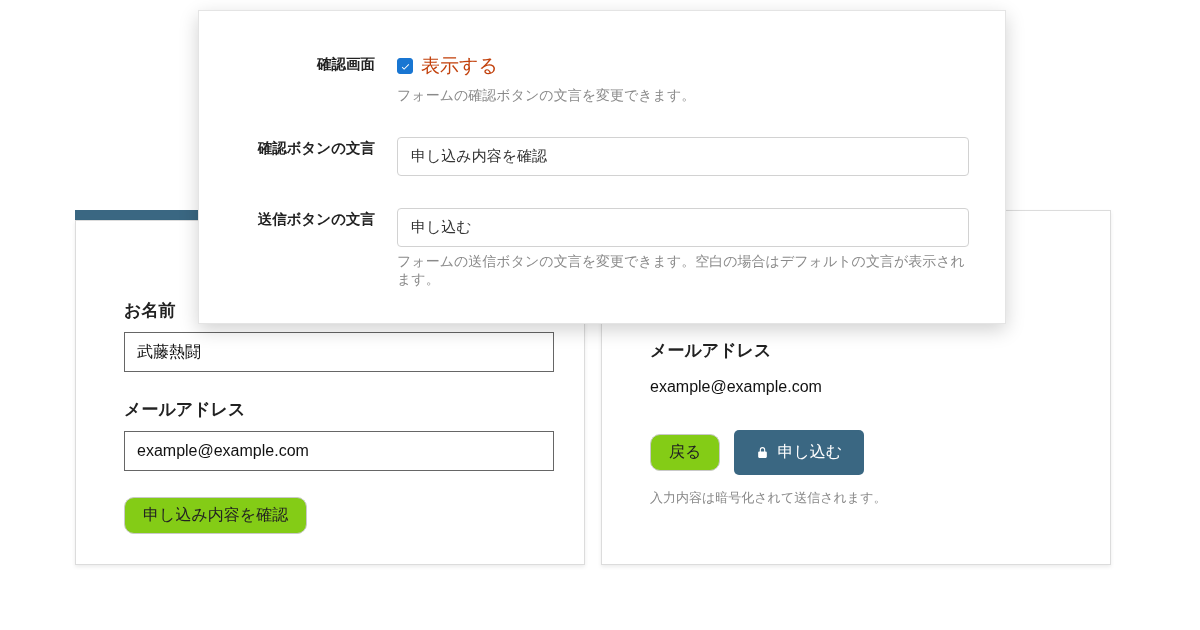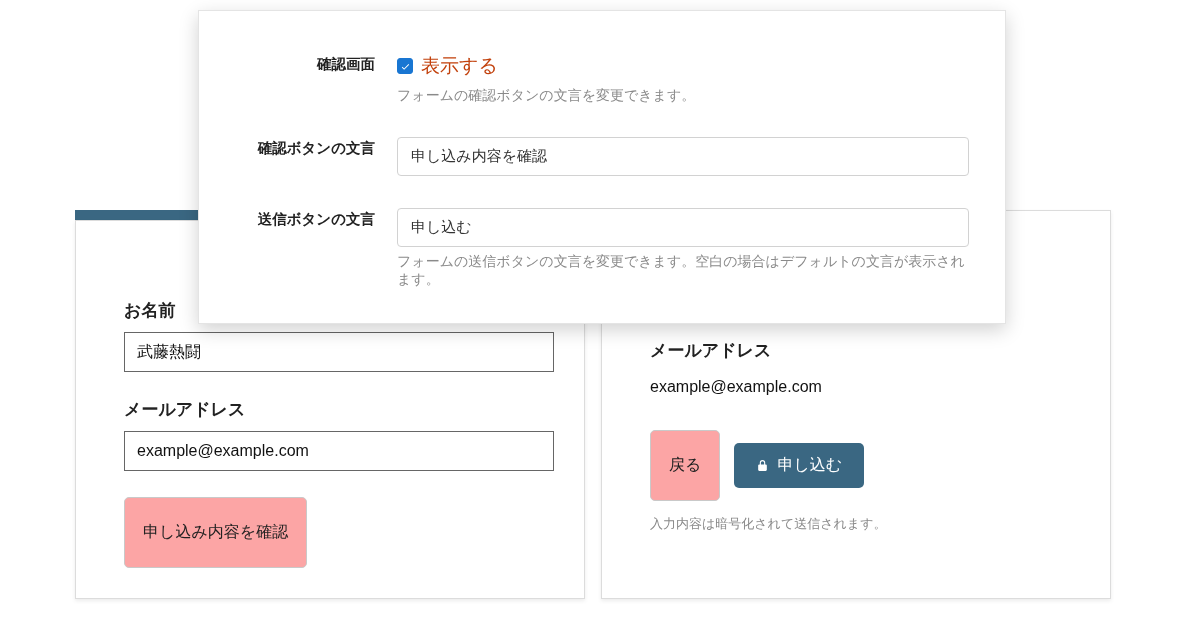--- a/index.html
+++ b/index.html
@@ -50,25 +50,25 @@
     }
     .static-value {
       font-size: 16px;
       color: #111;
       padding: 6px 0;
     }
 
     .btn-outline {
       display: inline-block;
       border: 1px solid #c9c9c9;
-      border-radius: 5px;
-      padding: 24px 18px;
+      border-radius: 10px;
+      padding: 7px 18px;
       font-size: 16px;
       color: #222;
-      background: #fca5a5;
+      background: #84cc16;
       cursor: pointer;
     }
     .btn-primary {
       display: inline-flex;
       align-items: center;
       gap: 8px;
       border: none;
       border-radius: 5px;
       padding: 12px 22px;
       font-size: 16px;

